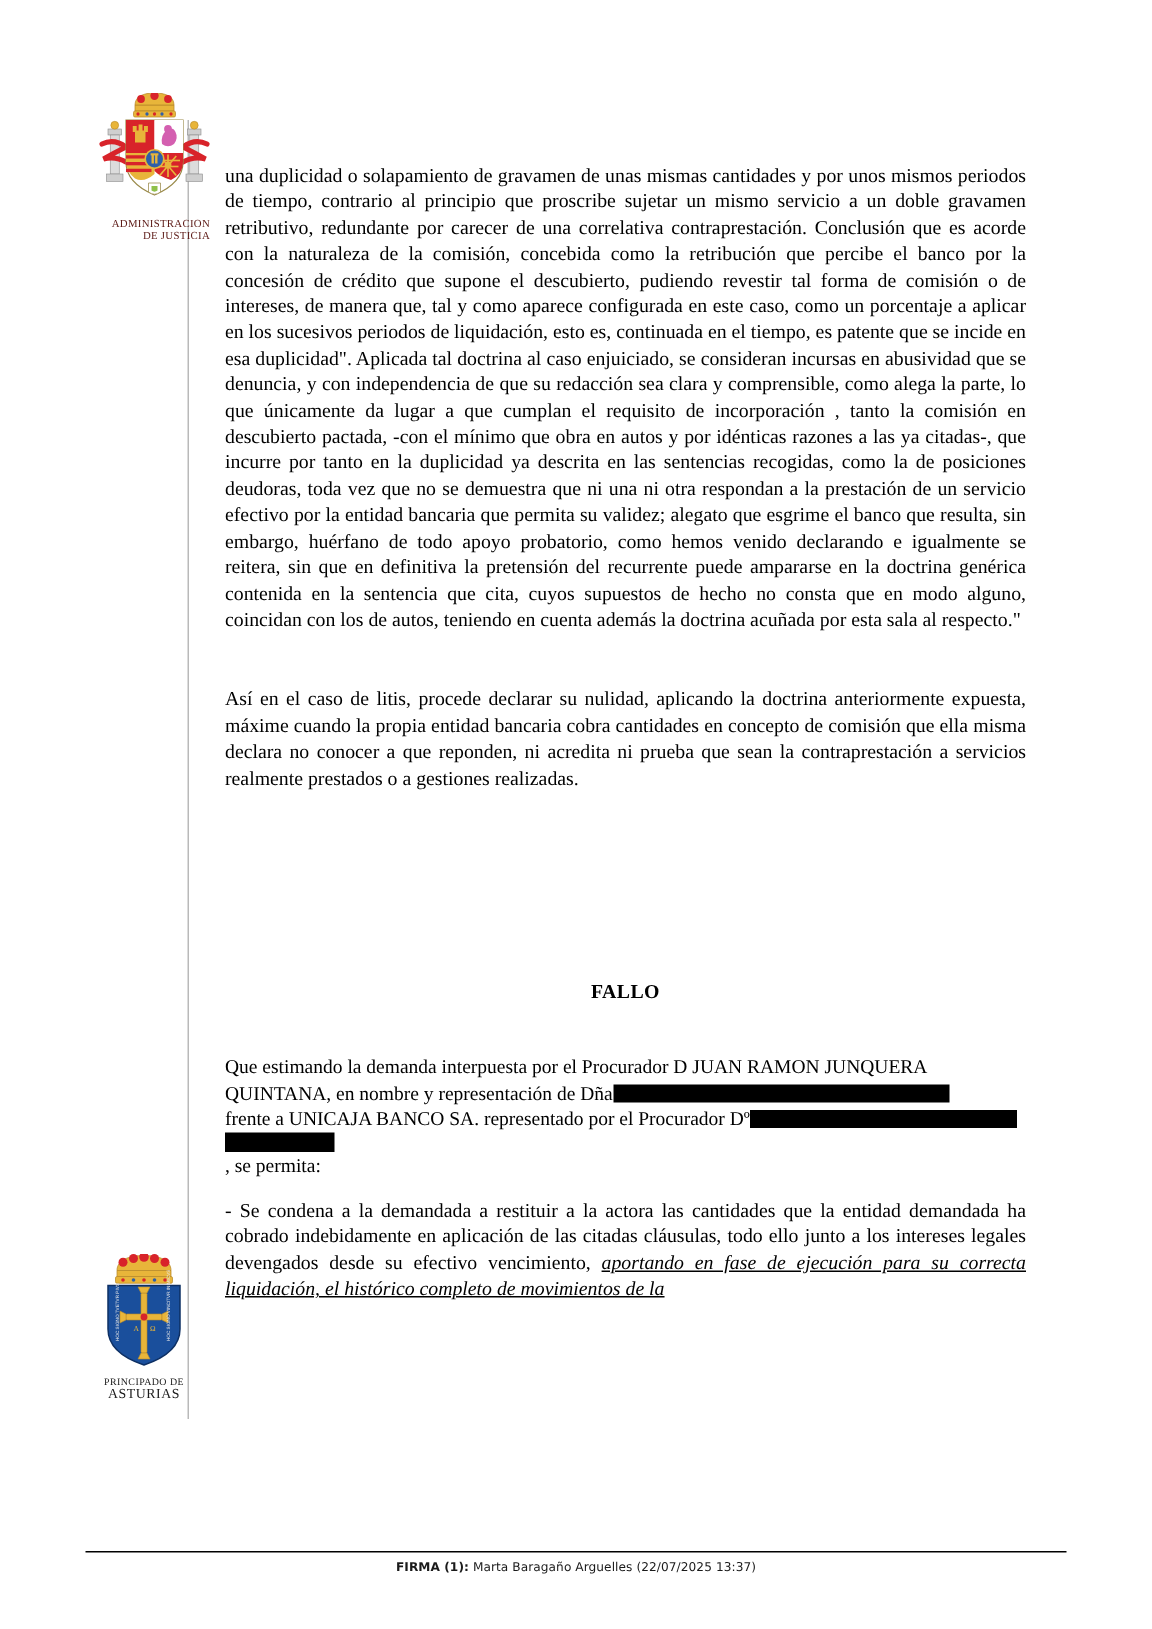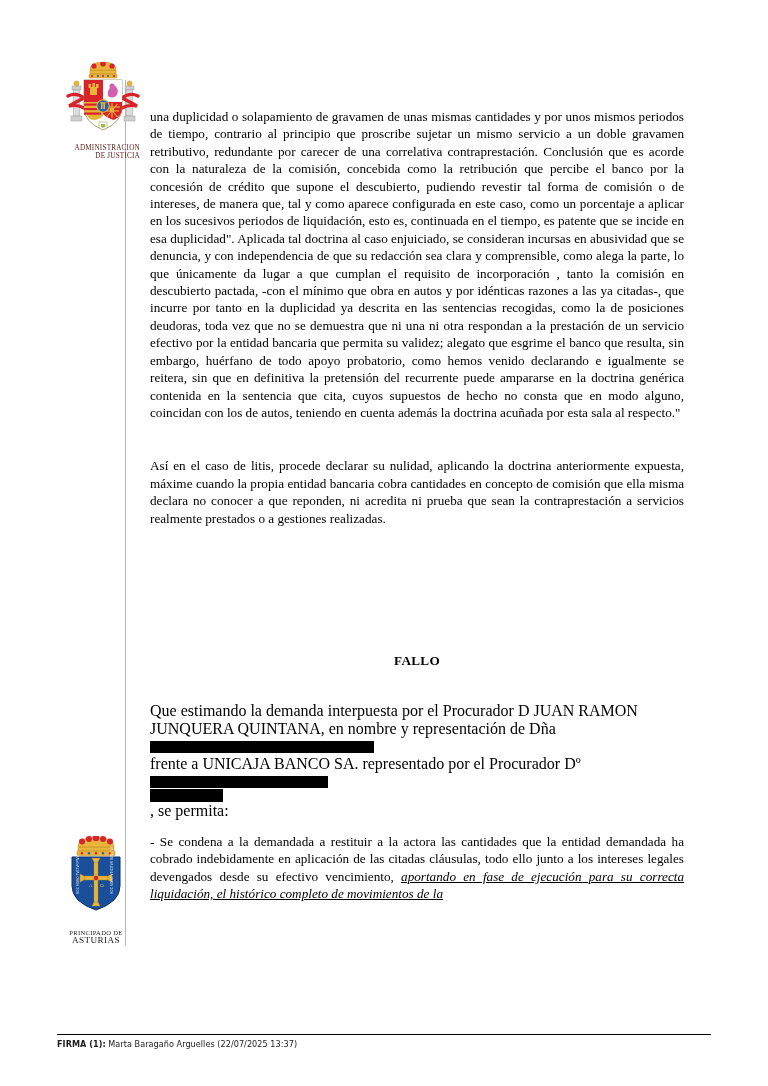--- a/index.html
+++ b/index.html
@@ -48,21 +48,21 @@
     letter-spacing: 0.2px;
     line-height: 1.08;
   }
   #emblem-justice .emblem-caption {
     font-size: 7.2px;
     margin-top: 1px;
     text-transform: uppercase;
   }
   #emblem-asturias .emblem-caption {
     color: #1b1b1b;
-    margin-top: 13px;
+    margin-top: 1px;
   }
   #emblem-asturias .cap-small {
     display: block;
     font-size: 6.6px;
     letter-spacing: 0.3px;
     text-transform: uppercase;
   }
   #emblem-asturias .cap-big {
     display: block;
     font-size: 9.2px;
@@ -113,21 +113,21 @@
     height: 12px;
   }
   .redaction-block {
     display: block;
     background: #000000;
     height: 13px;
   }
 
   .line-redact {
     position: relative;
-    font-size: 16px;
+    font-size: 13px;
     line-height: 17.4px;
   }
 
   
   .footer {
     position: absolute;
     left: 57px;
     top: 1034px;
     width: 654px;
   }
@@ -136,20 +136,21 @@
     height: 1.4px;
     background: #000000;
   }
   .footer-text {
     margin-top: 4px;
     font-family: "DejaVu Sans", "Liberation Sans", sans-serif;
     font-size: 8.1px;
     color: #1a1a1a;
     letter-spacing: 0.05px;
     white-space: nowrap;
+    text-align: center;
   }
   .footer-text .fb { font-weight: bold; }
 </style>
 </head>
 <body>
 
 <div class="page">
 
   <div class="margin-rule"></div>
 

